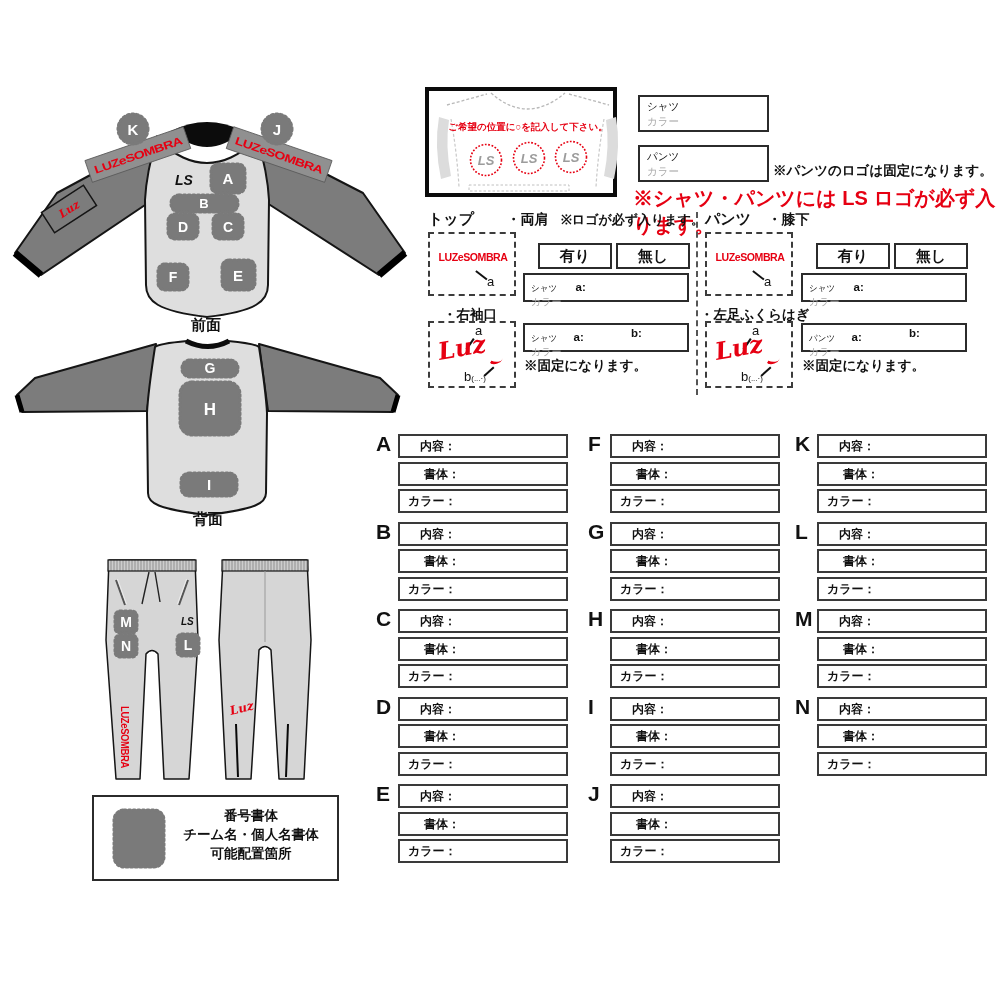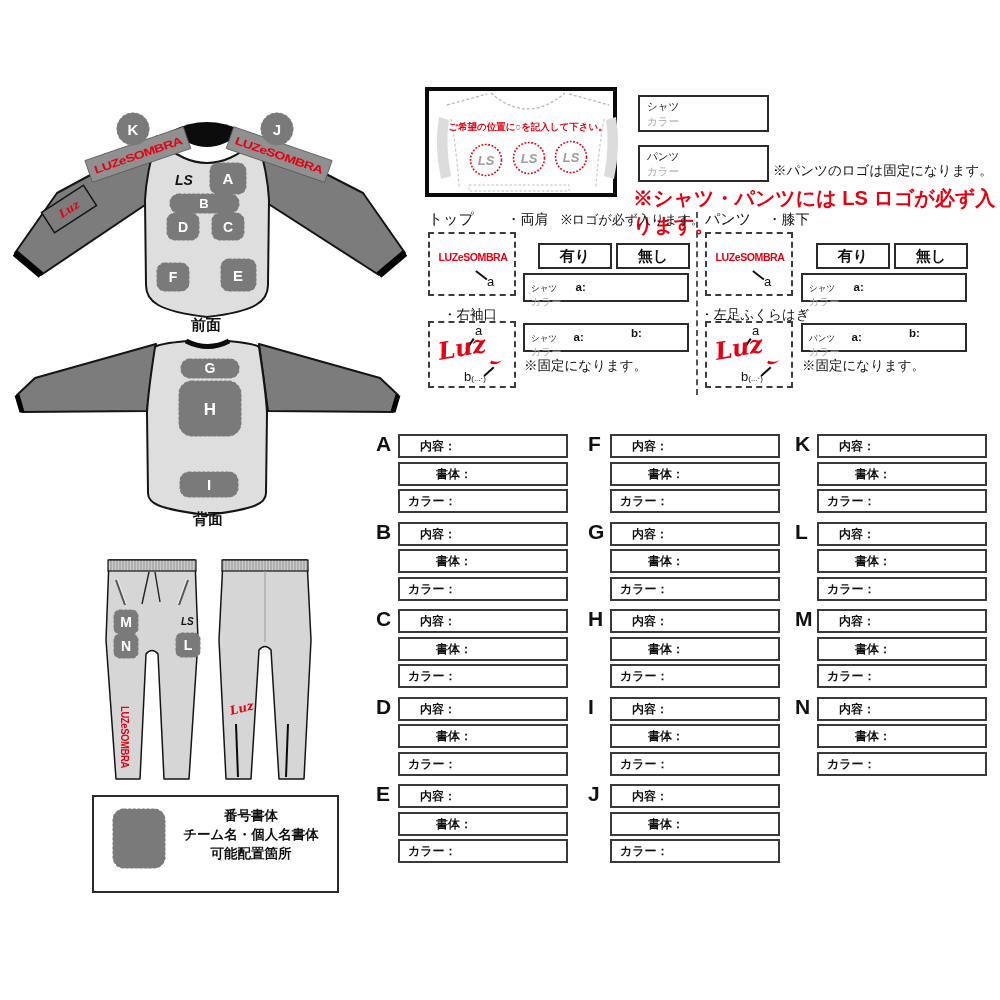--- a/index.html
+++ b/index.html
@@ -3,41 +3,41 @@
 <meta charset="utf-8">
 <style>
   html,body{margin:0;padding:0;background:#fff}
   .canvas{position:relative;width:1000px;height:1000px;background:#fff;overflow:hidden;
           font-family:"Liberation Sans",sans-serif;color:#111}
   .abs{position:absolute}
   .bx{border:2px solid #2b2b2b;background:#fff;box-sizing:border-box}
   .dashedbx{border:2px dashed #3c3c3c;background:#fff;box-sizing:border-box}
   .btn{width:74px;height:26px;border:2px solid #2b2b2b;background:#fff;box-sizing:border-box;
        font-weight:bold;font-size:15px;text-align:center;line-height:22px}
-  .hdr{font-weight:normal}
+  .hdr{font-weight:bold}
   .ph{color:#a8a8a8}
   .rednote{color:#e60012;font-weight:bold}
   .brandword{color:#e60012;font-weight:bold;font-size:11.5px;text-align:center;
              transform:scaleX(.92);letter-spacing:-.5px;white-space:nowrap}
   .script{color:#e60012;font-family:"DejaVu Serif",serif;font-style:italic;font-weight:bold;
           font-size:24px;line-height:24px;transform:rotate(-10deg);display:inline-block}
   .swoosh{position:absolute;width:10px;height:10px;border-bottom:3px solid #e60012;
           border-radius:0 0 12px 0;transform:rotate(25deg)}
   .ptr{position:absolute;height:1.6px;background:#111;transform-origin:0 50%}
   .tag{font-size:13px;position:absolute}
   .abtag{font-size:11.5px;font-weight:bold}
   .garment-label{font-weight:bold;font-size:15px;text-align:center;width:90px}
   
   .form-col{position:absolute;top:432px;width:200px;height:445px}
   .form-group{position:absolute;left:0;width:200px;height:84px}
   .form-letter{position:absolute;left:0;top:0;font-weight:bold;font-size:21px}
   .form-rows{position:absolute;left:22px;top:2px;width:170px}
   .frow{height:24px;border:2px solid #3a3a3a;margin-bottom:3.5px;background:#fff;box-sizing:border-box}
   .frl{font-weight:bold;font-size:12px;line-height:19px;display:inline-block}
-  .r0 .frl{padding-left:20px}.r1 .frl{padding-left:36px}.r2 .frl{padding-left:8px}
+  .r0 .frl{padding-left:20px}.r1 .frl{padding-left:24px}.r2 .frl{padding-left:8px}
   
   .mkr{fill:#7a7a7a;stroke:#7a7a7a;stroke-width:3;stroke-dasharray:2 2.6;stroke-linecap:round}
   .mtx{fill:#fff;font-family:"Liberation Sans",sans-serif;font-weight:bold;text-anchor:middle}
   .bandtx{fill:#e60012;font-family:"Liberation Sans",sans-serif;font-weight:bold;font-size:11px;
           text-anchor:middle;letter-spacing:-.5px}
   .scriptsvg{fill:#e60012;font-family:"DejaVu Serif",serif;font-style:italic;font-weight:bold}
   .lsgray{fill:#9c9c9c;font-family:"Liberation Sans",sans-serif;font-style:italic;font-weight:bold;
           font-size:13px;text-anchor:middle}
   .redins{fill:#e60012;font-family:"Liberation Sans",sans-serif;font-weight:bold;font-size:9.5px;
           text-anchor:middle}
@@ -155,21 +155,21 @@
   </svg>
 
   <svg class="abs" style="left:216px;top:548px" width="110" height="245" viewBox="0 0 110 245">
     <path d="M7,12 L91,12 95,92 88,231 63,231 55,102 Q49,95 43,102 L35,231 10,231 3,92 Z" fill="#d6d6d6" stroke="#151515" stroke-width="1.5" stroke-linejoin="round"></path>
     <rect x="6" y="12" width="86" height="11" fill="url(#hatch)" stroke="#151515" stroke-width="1.2"></rect>
     <path d="M49,23 L49,94" stroke="#9a9a9a" stroke-width="1"></path>
     <text class="scriptsvg" font-size="12" transform="translate(15,167) rotate(-14)">Luz</text>
     <path d="M20,176 L22,229 M72,176 L70,229" stroke="#0a0a0a" stroke-width="2"></path>
   </svg>
 
-  <div class="abs" style="left:92px;top:795px;width:247px;height:98px;border:2px solid #2b2b2b;background:#fff;box-sizing:border-box">
+  <div class="abs" style="left:92px;top:795px;width:247px;height:86px;border:2px solid #2b2b2b;background:#fff;box-sizing:border-box">
     <svg class="abs" style="left:14px;top:10px" width="62" height="64" viewBox="0 0 62 64">
       <rect class="mkr" x="6" y="3" width="50" height="57" rx="10"></rect>
     </svg>
     <div class="abs" style="left:76px;top:9px;width:162px;text-align:center;font-weight:bold;font-size:13.5px;line-height:19px">
       <div>番号書体</div>
       <div>チーム名・個人名書体</div>
       <div>可能配置箇所</div>
     </div>
   </div>
 

